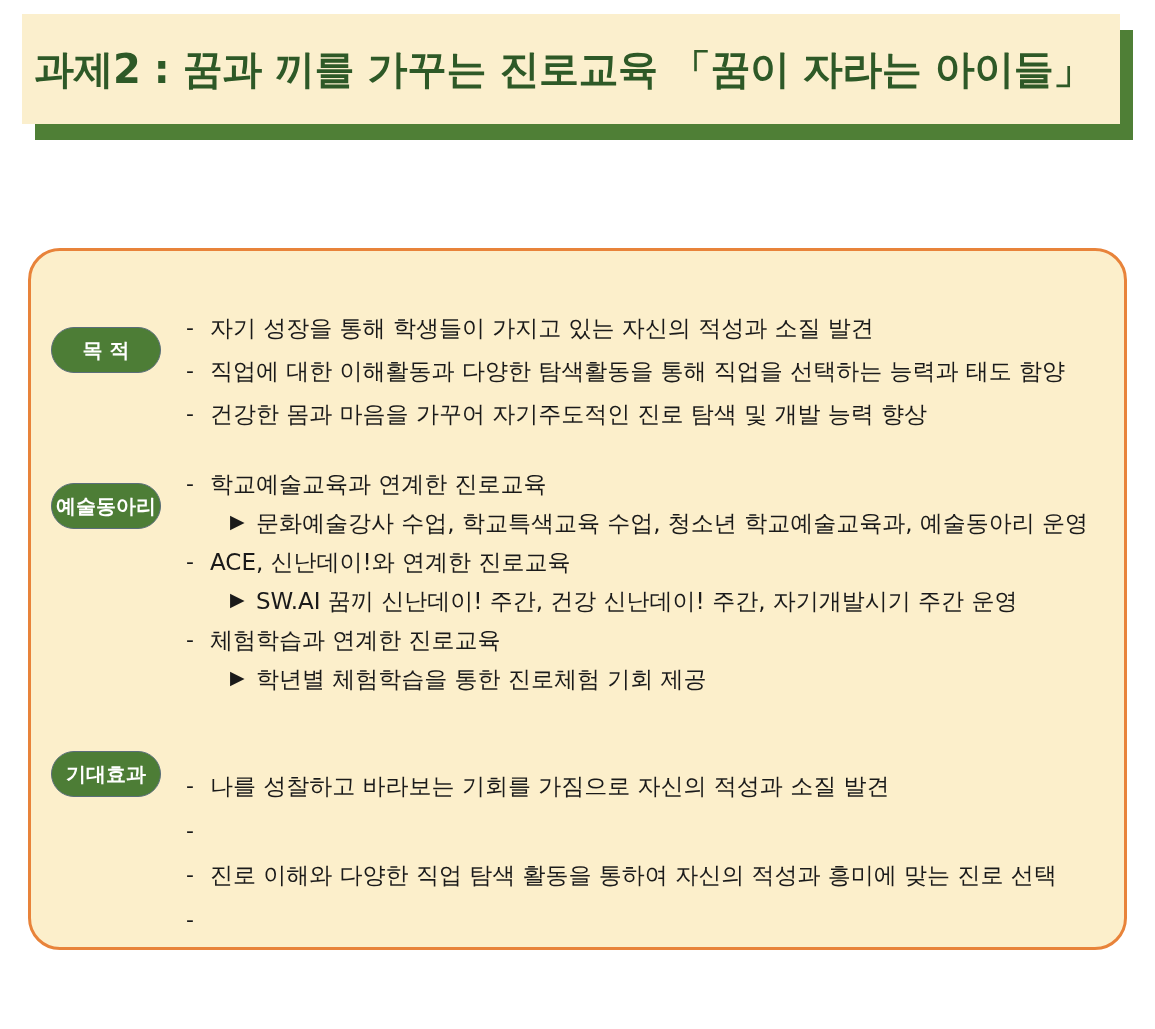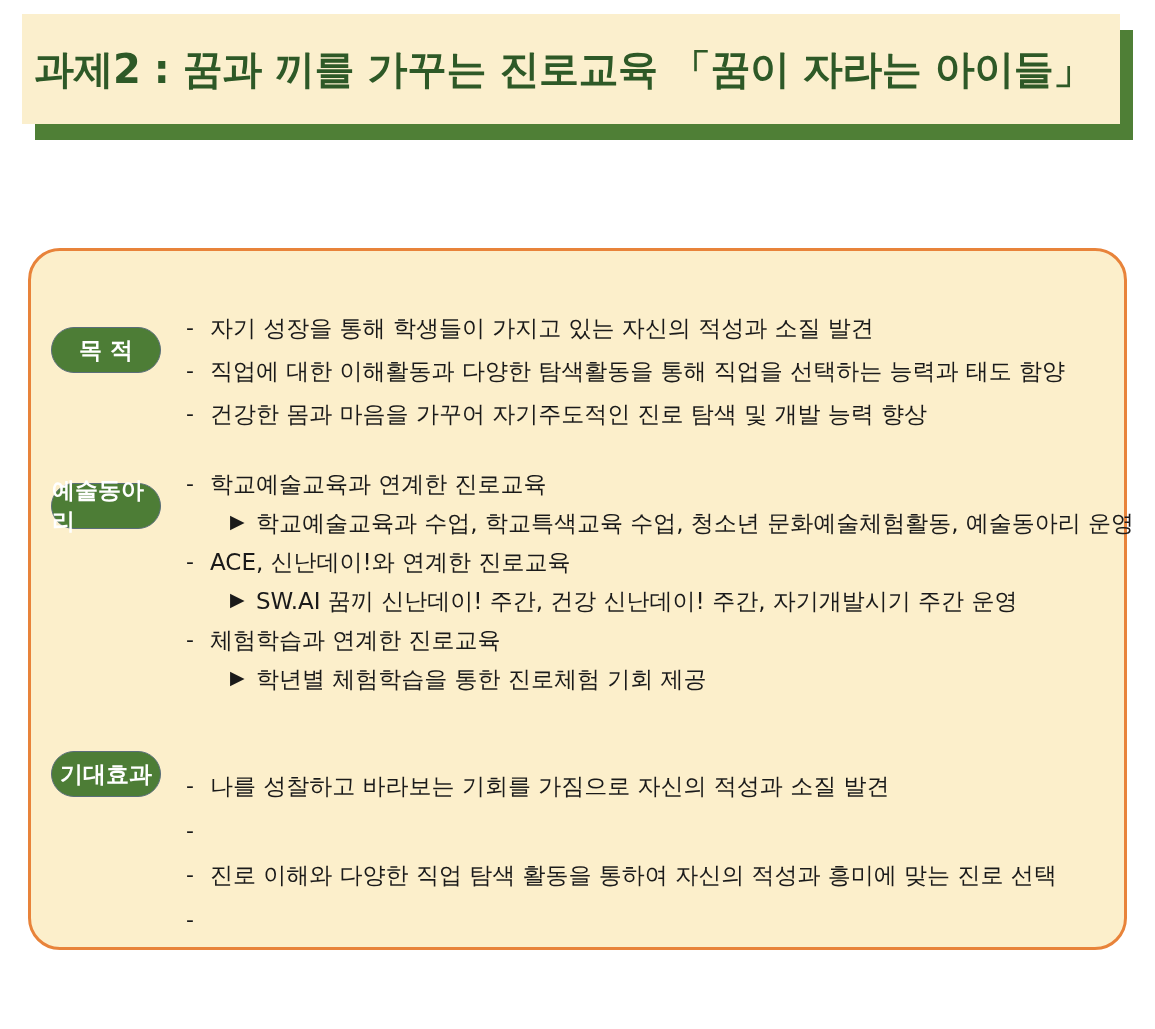--- a/index.html
+++ b/index.html
@@ -80,21 +80,21 @@
     width: 110px;
     height: 46px;
     background: #4D7D36;
     border: 1px solid #5A6E7A;
     border-radius: 23px;
     box-sizing: border-box;
     display: flex;
     align-items: center;
     justify-content: center;
     color: #ffffff;
-    font-size: 23px;
+    font-size: 20px;
     font-weight: bold;
     letter-spacing: 0px;
   }
   .pill-goal     { top: 22px; }
   .pill-practice { top: 10px; }
   .pill-effect   { top: 0px; text-align: right; }
 
   .lines {
     position: absolute;
     left: 155px;
@@ -163,21 +163,21 @@
 
   <div class="section sec-practice">
     <div class="pill pill-practice">예술동아리</div>
     <div class="lines lines-practice">
       <div class="line lvl1">
         <span class="marker">-</span>
         <span class="ltext">학교예술교육과 연계한 진로교육</span>
       </div>
       <div class="line lvl2">
         <span class="marker tri">▶</span>
-        <span class="ltext">학교예술교육과 수업, 학교특색교육 수업, 청소년 문화예술체험활동, 예술동아리 운영</span>
+        <span class="ltext">문화예술강사 수업, 학교특색교육 수업, 청소년 학교예술교육과, 예술동아리 운영</span>
       </div>
       <div class="line lvl1">
         <span class="marker">-</span>
         <span class="ltext">ACE, 신난데이!와 연계한 진로교육</span>
       </div>
       <div class="line lvl2">
         <span class="marker tri">▶</span>
         <span class="ltext">SW.AI 꿈끼 신난데이! 주간, 건강 신난데이! 주간, 자기개발시기 주간 운영</span>
       </div>
       <div class="line lvl1">

